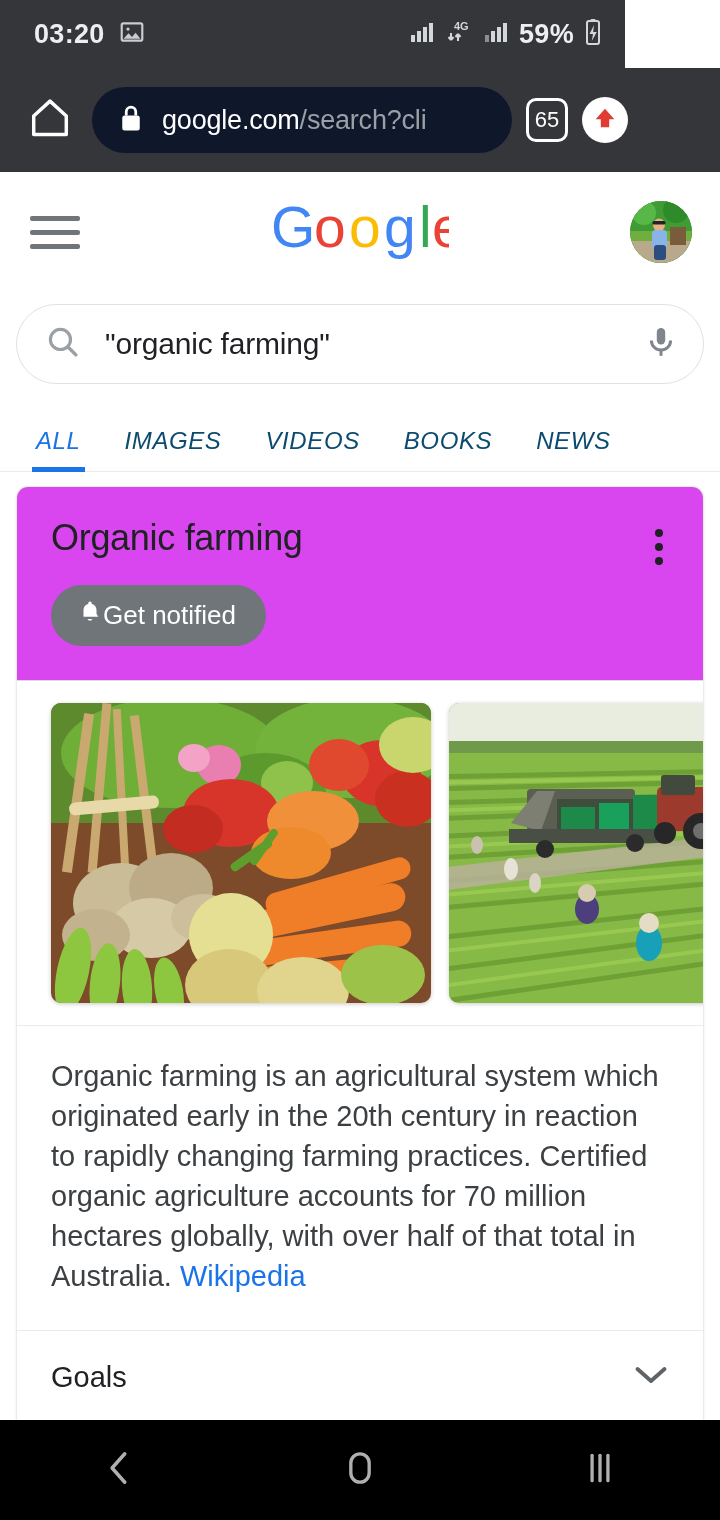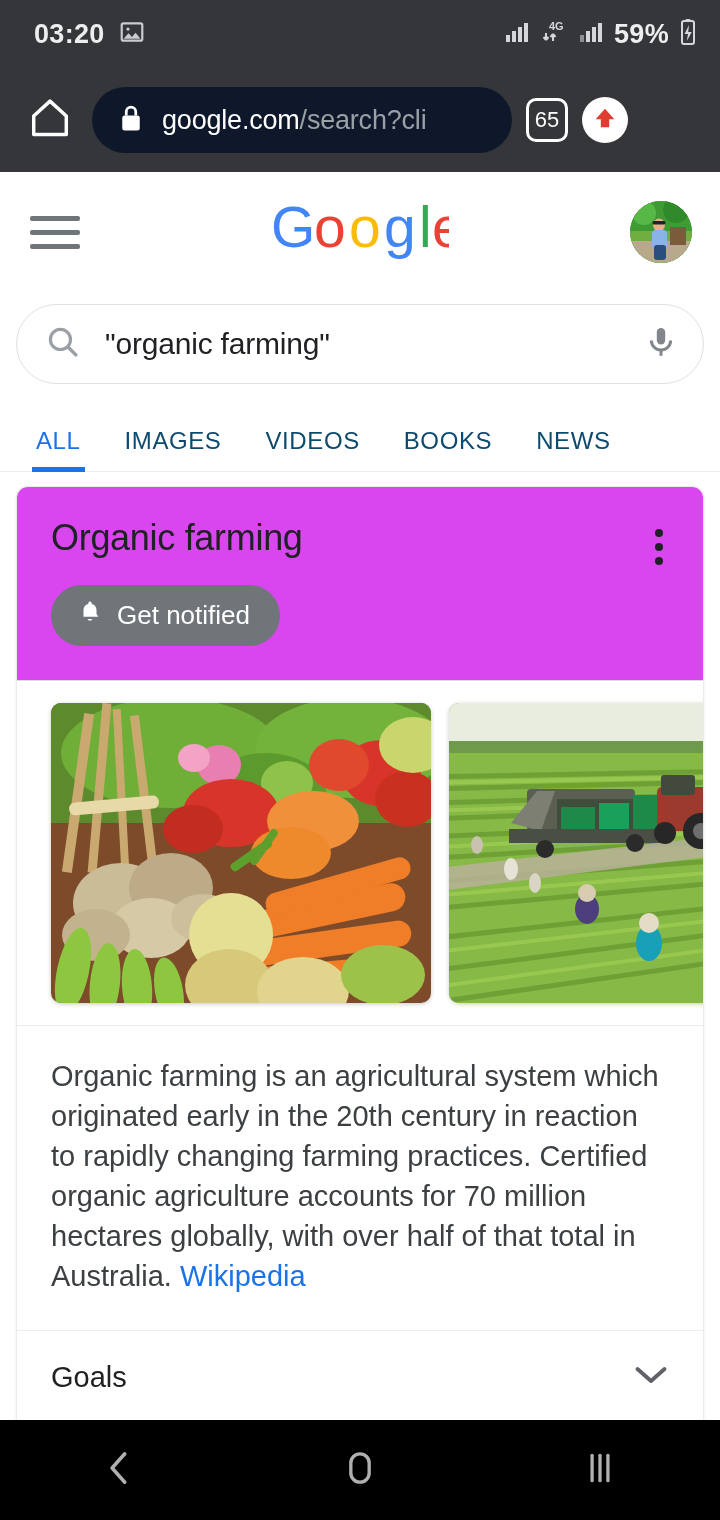--- a/index.html
+++ b/index.html
@@ -6,21 +6,21 @@
   html, body {
     width: 720px; height: 1520px;
     font-family: "Liberation Sans", sans-serif;
     background: #ffffff;
     overflow: hidden;
   }
   #screen { position: relative; width: 720px; height: 1520px; }
 
   
   .statusbar {
-    position: absolute; top: 0; left: 0; width: 720px; height: 68px;
+    position: absolute; top: 0; left: 0; width: 625px; height: 68px;
     background: #343639; color: #e8e8e8;
     display: flex; align-items: center; justify-content: space-between;
     padding: 0 22px 0 34px;
   }
   .sb-left { display: flex; align-items: center; gap: 14px; }
   .sb-time { font-size: 27px; font-weight: 700; letter-spacing: .3px; color: #eceef0; }
   .sb-right { display: flex; align-items: center; gap: 9px; }
   .sb-batt { font-size: 27px; font-weight: 700; color: #eceef0; letter-spacing: .3px; }
 
   
@@ -73,21 +73,21 @@
     margin: 12px 16px 0 16px; height: 80px;
     border: 1px solid #dfe1e5; border-radius: 40px; background: #fff;
     display: flex; align-items: center; padding: 0 24px 0 28px; gap: 24px;
   }
   .search-text {
     flex: 1 1 auto; font-size: 30px; color: #202124; letter-spacing: -.2px;
   }
 
   .tabs {
     margin-top: 26px; display: flex; align-items: flex-end;
-    padding: 0 14px; gap: 0; border-bottom: 1px solid #ebebeb; height: 62px;
+    padding: 0 14px; gap: 0; border-bottom: 1px solid #ebebeb; height: 62px; font-style: italic;
   }
   .tab {
     font-size: 24px; color: #0c4a6e; letter-spacing: .6px;
     padding: 0 22px 16px 22px; position: relative; white-space: nowrap;
   }
   .tab.active { color: #1a73e8; }
   .tab.active::after {
     content:""; position:absolute; left: 18px; right: 18px; bottom: -1px;
     height: 5px; background: #1a73e8;
   }
@@ -104,21 +104,21 @@
     border-bottom: 1px solid #dadce0;
   }
   .kp-title { font-size: 36px; color: #202124; font-weight: 400; letter-spacing: -.3px; }
   .kp-kebab {
     position: absolute; right: 34px; top: 36px;
     display: flex; flex-direction: column; gap: 6px; align-items: center;
     padding: 6px;
   }
   .kp-kebab i { width: 8px; height: 8px; border-radius: 50%; background: #202124; display:block; }
   .notify-btn {
-    margin-top: 26px; display: inline-flex; align-items: center; gap: 14px;
+    margin-top: 26px; display: inline-flex; align-items: center; 
     background: #70757a; color: #fff; border-radius: 32px;
     padding: 14px 30px 14px 26px; font-size: 26px;
   }
 
   .kp-images {
     display: flex; gap: 18px; padding: 22px 0 22px 34px; background: #fff;
     border-bottom: 1px solid #ebebeb; overflow: hidden;
   }
   .thumb {
     width: 380px; height: 300px; border-radius: 10px; flex: 0 0 auto;

